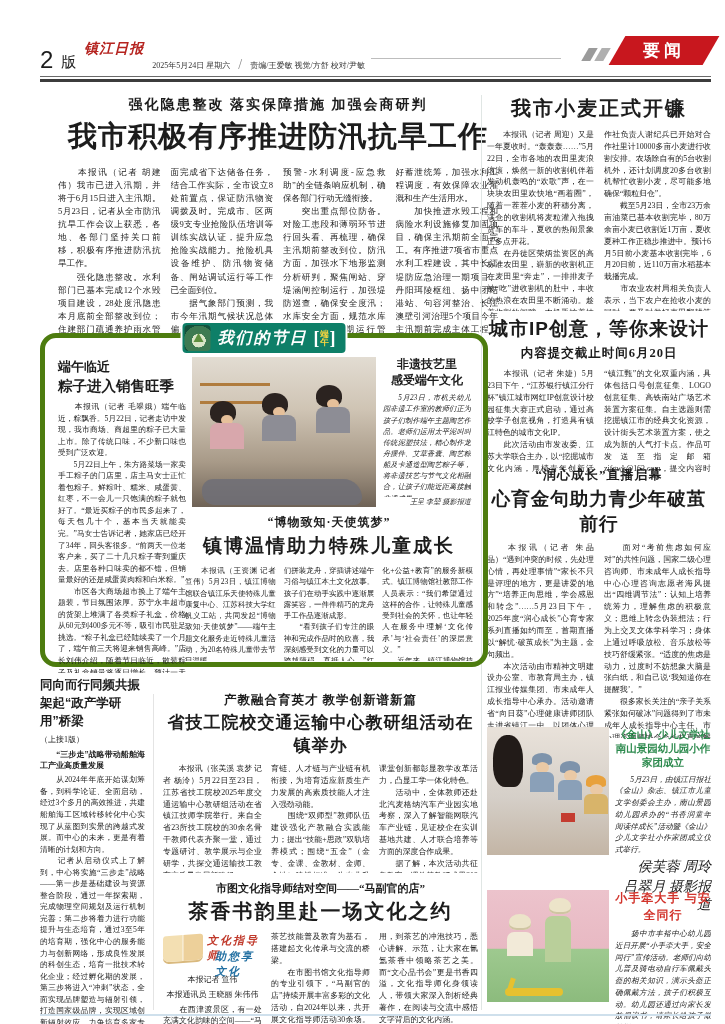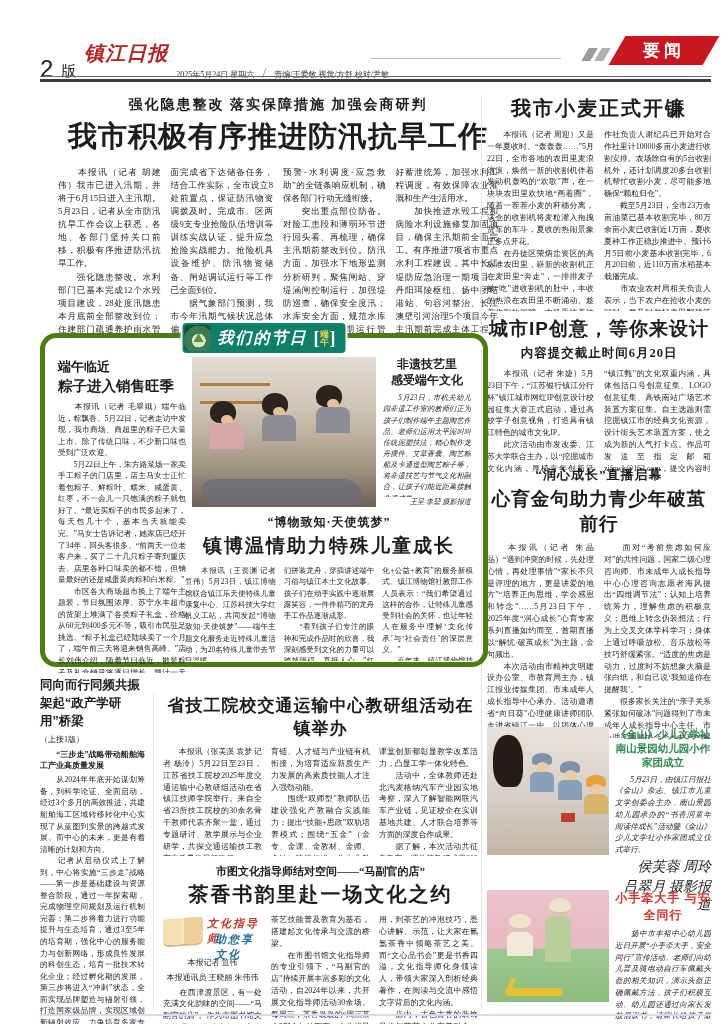--- a/index.html
+++ b/index.html
@@ -4,21 +4,21 @@
 <style>
   html,body{margin:0;padding:0;background:#e8e8e8;}
   .page{position:relative;width:725px;height:1024px;margin:0 auto;background:#ffffff;overflow:hidden;
         font-family:"Liberation Serif", serif;color:#1c1c1c;}
   .hd{font-family:"Liberation Sans", sans-serif;font-weight:bold;}
   
   .header{position:absolute;top:40px;left:40px;right:14px;height:32px;}
   .header-left{display:flex;align-items:flex-end;gap:8px;}
   .pagenum{font-size:24px;font-weight:normal;font-family:"Liberation Sans",sans-serif;}
   .pagelabel{font-size:15px;margin-bottom:2px;}
-  .paperlogo{color:#b5231f;font-size:20px;font-weight:bold;font-style:italic;letter-spacing:1px;
+  .paperlogo{color:#b5231f;font-size:14px;font-weight:bold;font-style:italic;letter-spacing:1px;
              font-family:"Liberation Serif",serif;margin-bottom:16px;}
   .headmeta{font-size:8px;color:#333;margin-bottom:3px;}
   .headslash{color:#888;font-size:14px;margin-bottom:1px;}
   .tabwrap{position:absolute;right:0;top:-4px;display:flex;align-items:center;}
   .tabline{position:absolute;right:150px;top:18px;width:190px;height:1px;background:#bdbdbd;}
   .stripe{width:9px;height:13px;background:#9b9b9b;transform:skewX(-30deg);margin-right:4px;margin-top:8px;}
   .stripe.s2{background:#b0b0b0;}
   .tab{background:#c8171e;color:#fff;transform:skewX(-30deg);padding:3px 26px;margin-left:6px;}
   .tab span{display:inline-block;transform:skewX(30deg);font-size:17px;letter-spacing:4px;}
   .rule{position:absolute;top:76px;left:40px;right:14px;}
@@ -324,20 +324,21 @@
     <div class="bridge-lead">　　“三步走”战略带动船舶海工产业高质量发展</div>
     <div class="bodytxt bridge-body">　　从2024年年底开始谋划筹备，到科学论证、全面启动，经过3个多月的高效推进，共建船舶海工区域转移转化中心实现了从蓝图到实景的跨越式发展。而中心的未来，更是有着清晰的计划和方向。
 　　记者从启动仪式上了解到，中心将实施“三步走”战略——第一步是基础建设与资源整合阶段，通过一年探索期，完成物理空间规划及运行机制完善；第二步将着力进行功能提升与生态培育，通过3至5年的培育期，强化中心的服务能力与创新网络，形成良性发展的科创生态，培育一批技术转化企业；经过孵化期的发展，第三步将进入“冲刺”状态，全面实现品牌塑造与辐射引领，打造国家级品牌，实现区域创新辐射效应，力争培育多家专精特新企业，甚至独角兽企业。
 　　江苏科技大学党委书记邹镇新信心满满：“高校是科技创新的策源地，高新区是产业升级的主战场，双高协同、深度融合，是实现‘基础研究-技术攻关-成果转化-产业赋能’全链条发展的必由之路。作为船舶领域的‘行业尖兵’，学校将以中心启动为契机，充分发挥桥梁纽带作用，与镇江高新区在人才交流、平台共建及社会服务等领域开展全方位深度合作，实现地方产业发展优势、学校科研人才优势和企业技术装备优势的紧密对接，持续释放校地、校企合作‘能量值’，打造校地、校企合作新典范，构建起教育和产业双高协同、良性互动的发展格局，为交出‘镇江很有前途’时代答卷作出更大贡献。”</div>
   </div>
 
   <div class="middiv"></div>
 
   <div class="midblock">
     <div>
+      <div class="voc-kicker">产教融合育英才  教学创新谱新篇</div>
       <div class="voc-headline">省技工院校交通运输中心教研组活动在镇举办</div>
       <div class="cols voc-cols">
         <div class="smalltxt">　　本报讯（张美溪 袁梦 记者 杨泠）5月22日至23日，江苏省技工院校2025年度交通运输中心教研组活动在省镇江技师学院举行。来自全省23所技工院校的30余名骨干教师代表齐聚一堂，通过专题研讨、教学展示与企业研学，共探交通运输技工教育高质量发展新路径。
 　　本次教研活动是落实《江苏省技工教育“十四五”发展规划》的重要举措，通过“理论研讨+教学示范+产业对接”三维联动，搭建全省技工院校高水平交流平台，有力促进教</div>
         <div class="smalltxt">育链、人才链与产业链有机衔接，为培育适应新质生产力发展的高素质技能人才注入强劲动能。
 　　围绕“双师型”教师队伍建设强化产教融合实践能力；提出“技能+思政”双轨培养模式；围绕“五金”（金专、金课、金教材、金师、金地）建设标准，为专业升级注入生产动能……专题讲座环节亮点纷呈，引领了职业教育新方向。从“做-学-教”闭环教学法，到企业·教师·学生三方互评机制，再到教学内容与行业标准无缝衔接，活动中的一系列</div>
         <div class="smalltxt">课堂创新都彰显教学改革活力，凸显工学一体化特色。
 　　活动中，全体教师还赴北汽麦格纳汽车产业园实地考察，深入了解智能网联汽车产业链，见证校企在实训基地共建、人才联合培养等方面的深度合作成果。
 　　据了解，本次活动共征集教案、课件等教研成果219项，经专家评审产生一等奖23项、二等奖44项、三等奖66项。江苏省镇江技师学院斩获17项大奖，其中3项一等奖彰显教学实力。</div>
       </div>

